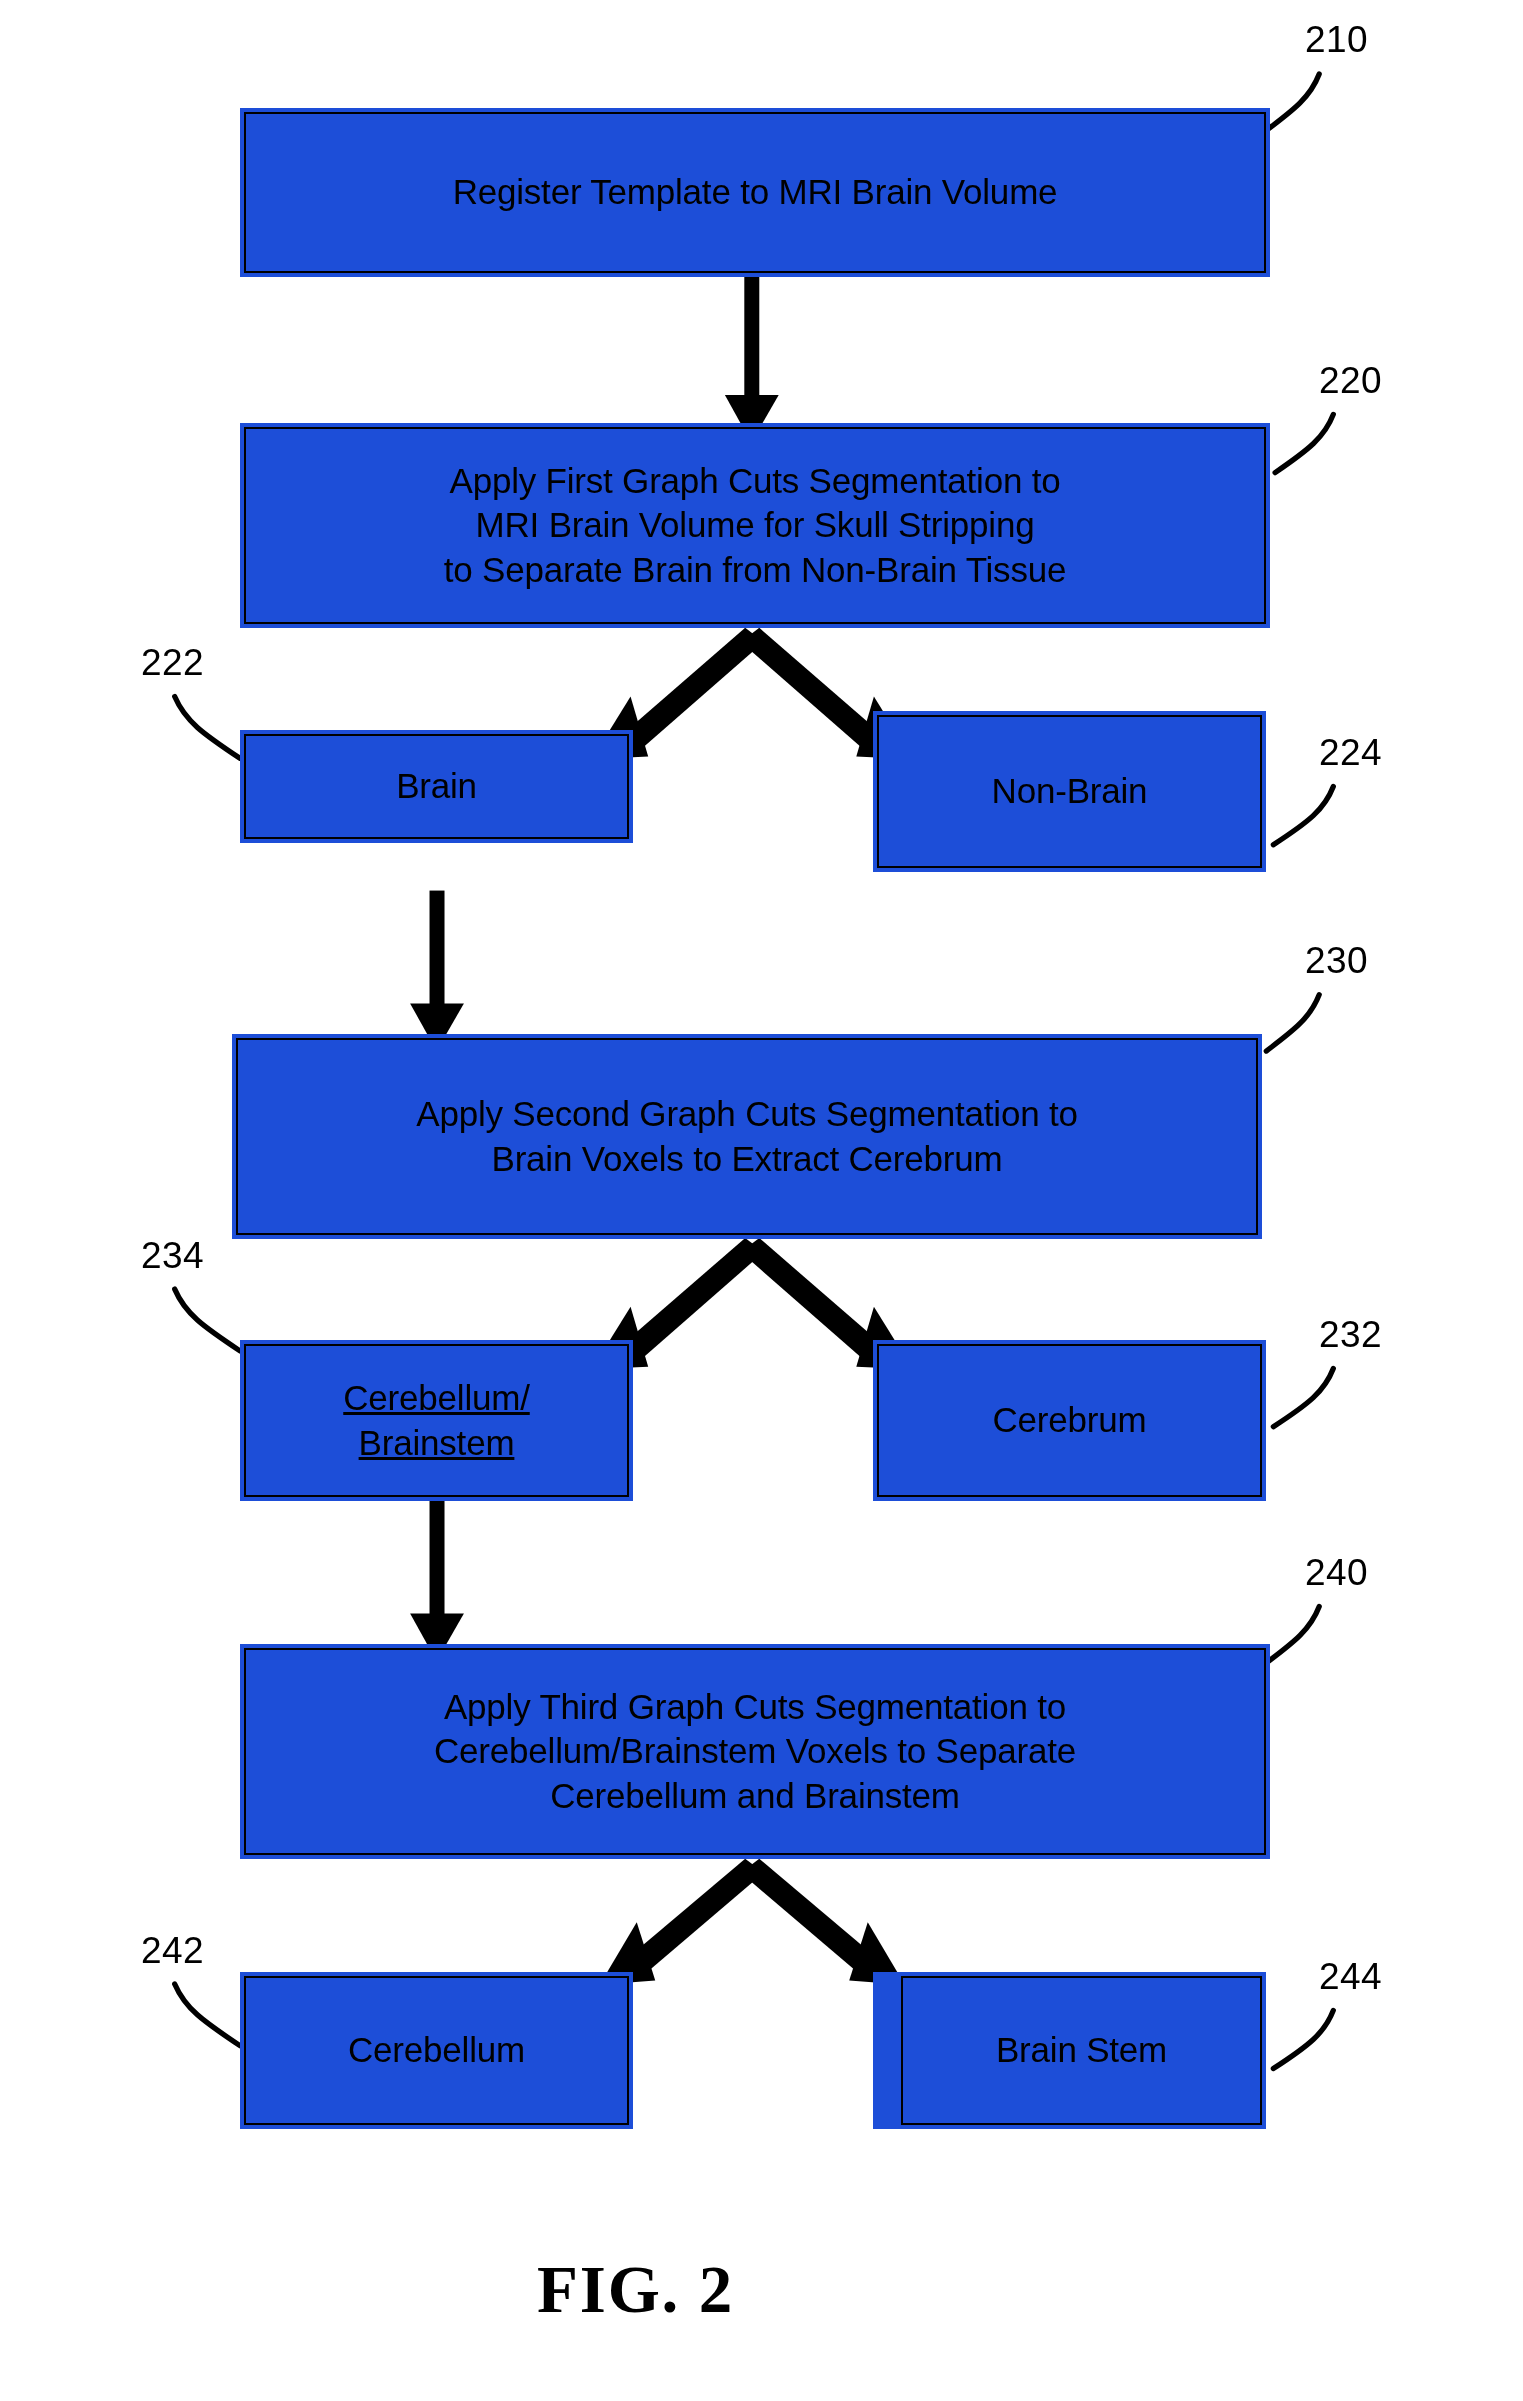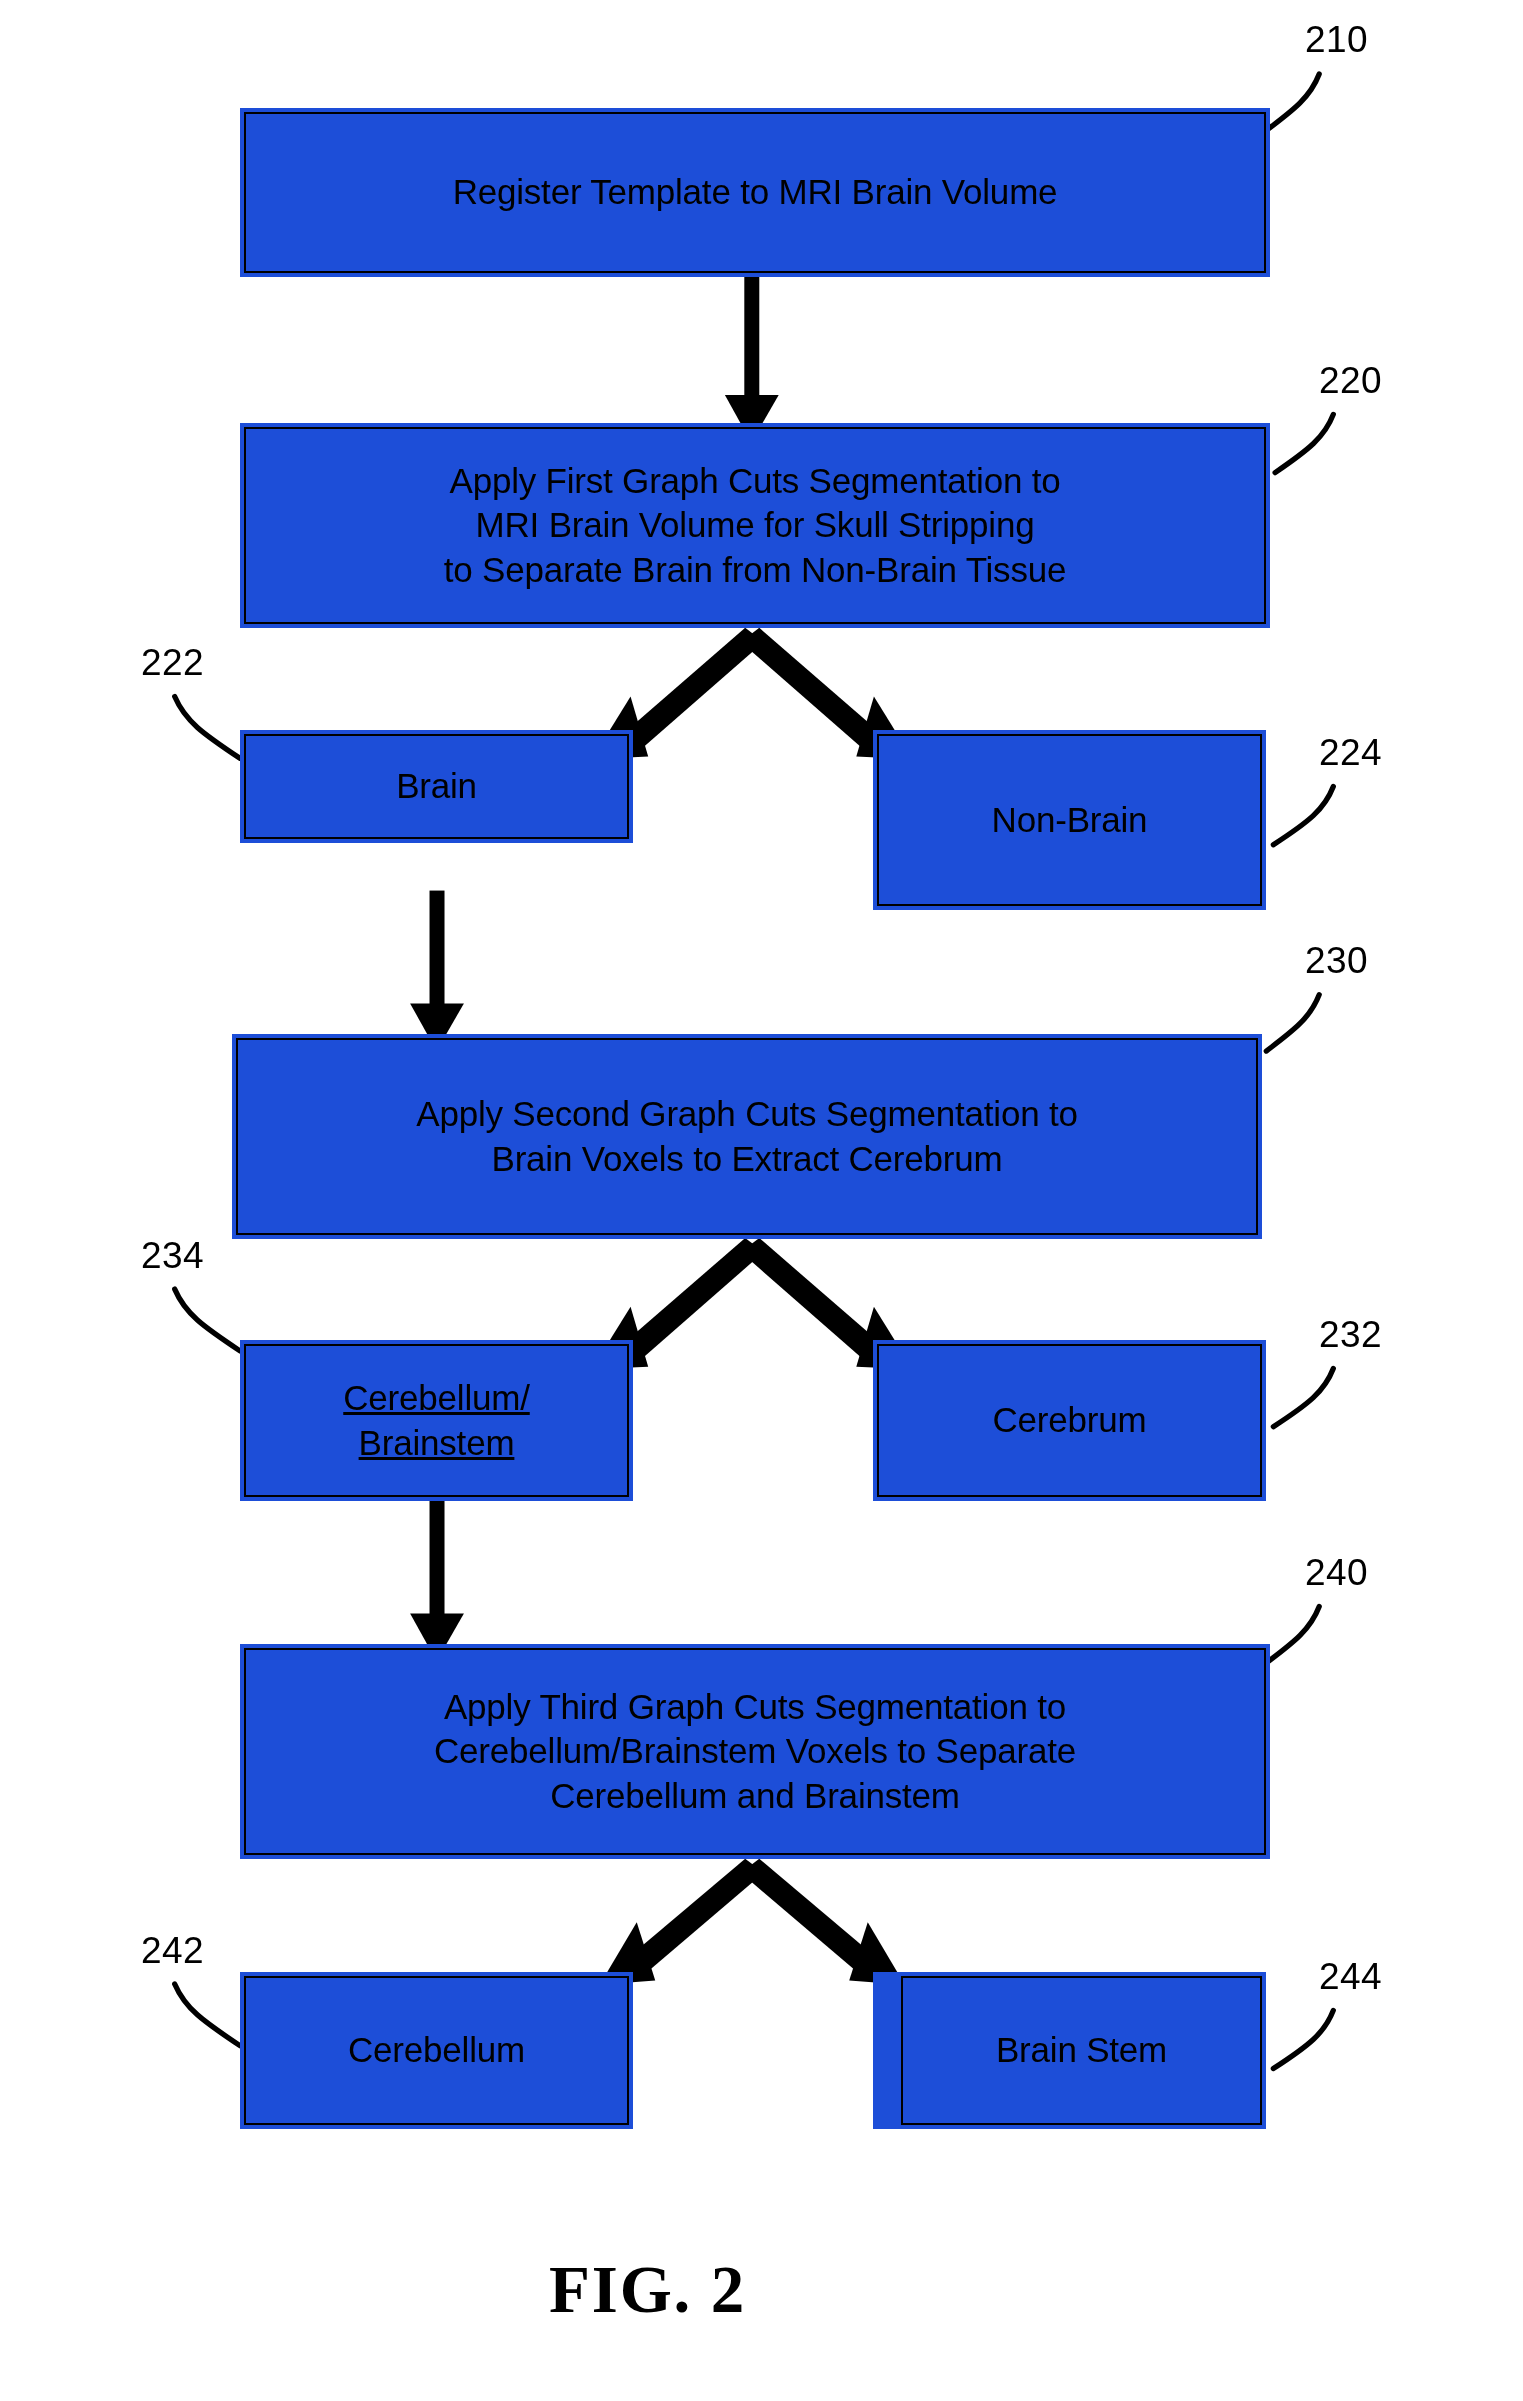--- a/index.html
+++ b/index.html
@@ -65,21 +65,21 @@
     font-weight: 400;
     letter-spacing: 0.4px;
     color: #000000;
     z-index: 5;
     white-space: nowrap;
   }
 
   
   #fig-caption {
     position: absolute;
-    left: 12px;
+    left: 0;
     top: 2251px;
     width: 1271px;
     text-align: center;
     font-family: "Liberation Serif", serif;
     font-weight: bold;
     font-size: 67px;
     letter-spacing: 1.8px;
     color: #000000;
     z-index: 5;
   }
@@ -174,21 +174,21 @@
   </div>
   <div class="ref-num" style="left:1319px; top:360px;">220</div>
 
   <div class="node result" style="left:240px; top:730px; width:393px; height:113px;">
     <div class="inner">
       <span class="node-text">Brain</span>
     </div>
   </div>
   <div class="ref-num" style="left:141px; top:642px;">222</div>
 
-  <div class="node result" style="left:873px; top:730px; width:393px; height:180px;">
+  <div class="node result" style="left:873px; top:711px; width:393px; height:161px;">
     <div class="inner">
       <span class="node-text">Non-Brain</span>
     </div>
   </div>
   <div class="ref-num" style="left:1319px; top:732px;">224</div>
 
   <div class="node process" style="left:232px; top:1034px; width:1030px; height:205px;">
     <div class="inner">
       <span class="node-text">Apply Second Graph Cuts Segmentation to
 Brain Voxels to Extract Cerebrum</span>

